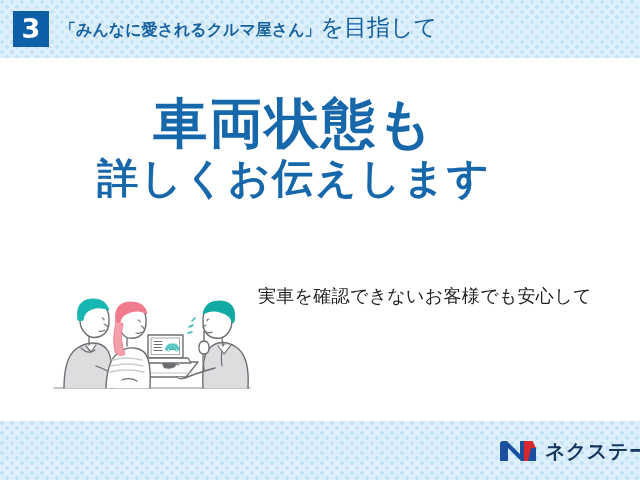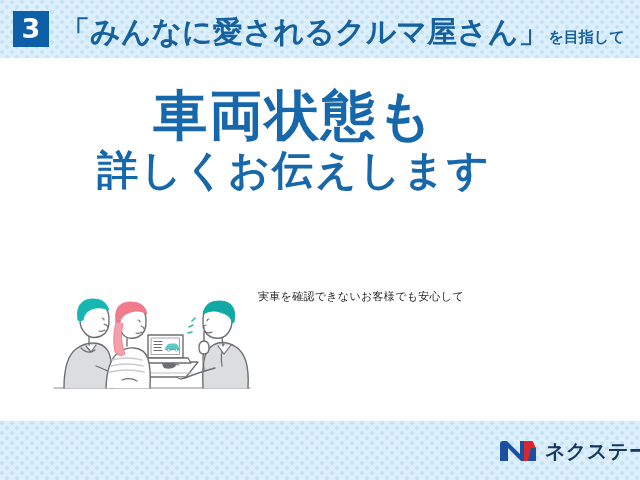--- a/index.html
+++ b/index.html
@@ -61,56 +61,56 @@
     position: absolute;
     left: 60px;
     top: 12px;
     height: 34px;
     display: flex;
     align-items: baseline;
     color: #15609e;
     white-space: nowrap;
   }
   #header-title-main {
-    font-size: 30px;
+    font-size: 16px;
     font-weight: bold;
     letter-spacing: 0px;
   }
   #header-title-suffix {
-    font-size: 15px;
-    font-weight: bold;
+    font-size: 23px;
+    font-weight: normal;
     letter-spacing: 0px;
   }
 
   
   #headline {
     position: absolute;
     left: 0;
-    top: 84px;
+    top: 92px;
     width: 588px;
     text-align: center;
     color: #1767ab;
     font-weight: bold;
     line-height: 1.16;
     letter-spacing: 2px;
   }
   #headline-line1 {
     font-size: 54px;
   }
   #headline-line2 {
     font-size: 41px;
   }
 
   
   #body-copy {
     position: absolute;
     left: 258px;
     top: 283px;
     color: #231f20;
-    font-size: 11px;
+    font-size: 18px;
     line-height: 26px;
     letter-spacing: 0.3px;
     white-space: nowrap;
   }
   #body-copy .copy-line { display: block; }
 
   
   #illustration {
     position: absolute;
     left: 52px;

